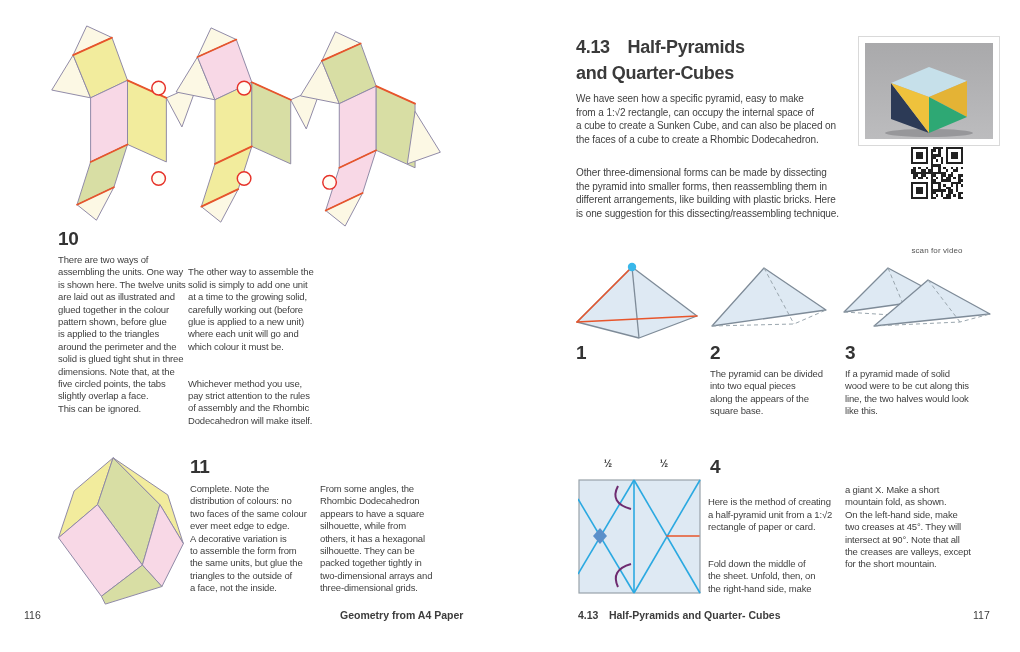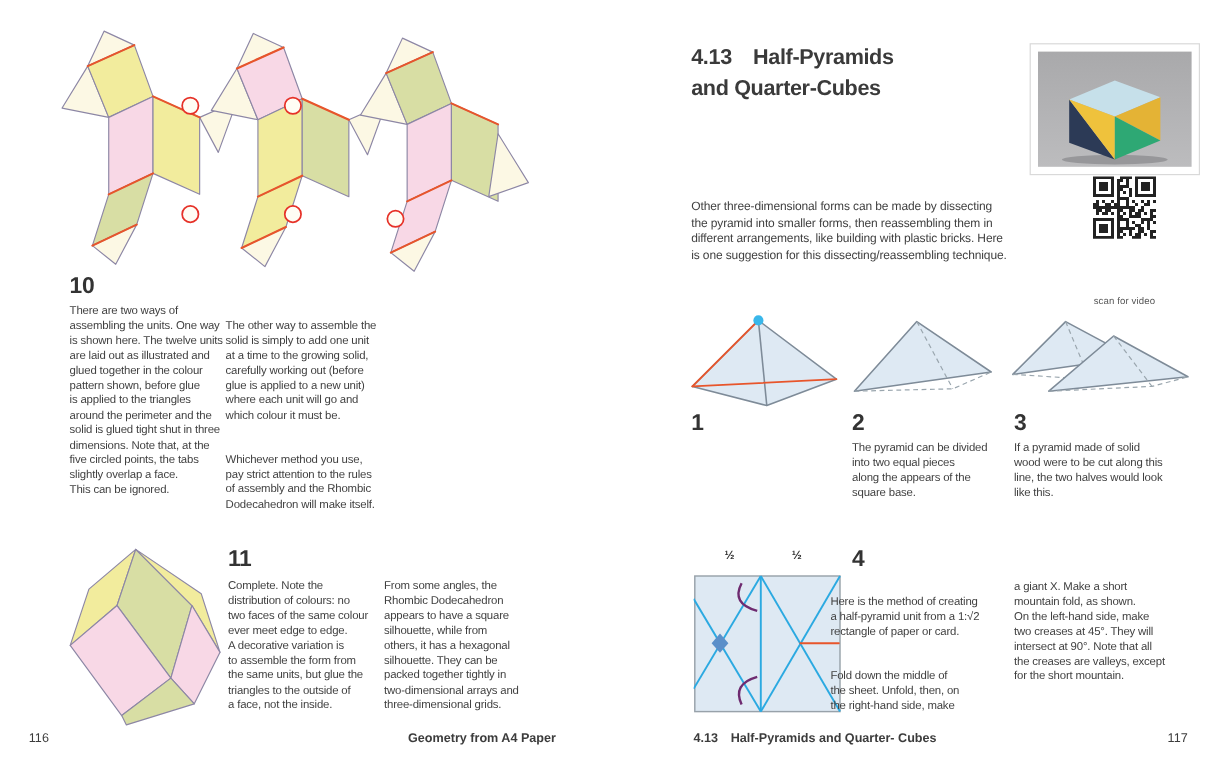--- a/index.html
+++ b/index.html
@@ -143,20 +143,24 @@
 silhouette. They can be
 packed together tightly in
 two-dimensional arrays and
 three-dimensional grids.</div>
 
   <div class="abs footer" style="left:24px;top:609px;">116</div>
   <div class="abs footer b" style="left:340px;top:609px;">Geometry from A4 Paper</div>
 
   <div class="abs heading" style="left:576px;top:34px;">4.13 Half-Pyramids
 and Quarter-Cubes</div>
+  <div class="abs intro" style="left:576px;top:92px;width:290px;">We have seen how a specific pyramid, easy to make
+from a 1:√2 rectangle, can occupy the internal space of
+a cube to create a Sunken Cube, and can also be placed on
+the faces of a cube to create a Rhombic Dodecahedron.</div>
   <div class="abs intro" style="left:576px;top:166px;width:290px;">Other three-dimensional forms can be made by dissecting
 the pyramid into smaller forms, then reassembling them in
 different arrangements, like building with plastic bricks. Here
 is one suggestion for this dissecting/reassembling technique.</div>
 
   <div class="abs photo-frame" style="left:858px;top:36px;width:142px;height:110px;">
     <div class="photo-inner">
       <svg width="128" height="96" viewBox="0 0 128 96">
         <ellipse cx="64" cy="90" rx="44" ry="4" fill="#97979a"></ellipse>
         <polygon points="26,40 64,24 102,38 64,54" fill="var(--cube_lightblue,#C6E0EA)"></polygon>
@@ -366,21 +370,21 @@
     <line class="cy" x1="56" y1="121" x2="122" y2="8"></line>
     <line class="cy" x1="56" y1="8" x2="0" y2="102"></line>
     <line class="cy" x1="56" y1="121" x2="0" y2="27"></line>
     <line class="ol" x1="89" y1="64" x2="121" y2="64" style="stroke-width:1.6"></line>
     <polygon points="22,56 29,64 22,72 15,64" fill="#5B8FC9"></polygon>
     <path class="pur" d="M 40 14 Q 31 31 53 37"></path>
     <path class="pur" d="M 40 115 Q 32 98 53 92"></path>
   </svg>
 
   <div class="abs num" style="left:710px;top:456px;">4</div>
-  <div class="abs body" style="left:692px;top:484px;width:138px;">
+  <div class="abs body" style="left:708px;top:484px;width:138px;">
     <p>Here is the method of creating
 a half-pyramid unit from a 1:√2
 rectangle of paper or card.</p>
     <p>Fold down the middle of
 the sheet. Unfold, then, on
 the right-hand side, make</p>
   </div>
   <div class="abs body" style="left:845px;top:484px;width:146px;">a giant X. Make a short
 mountain fold, as shown.
 On the left-hand side, make

